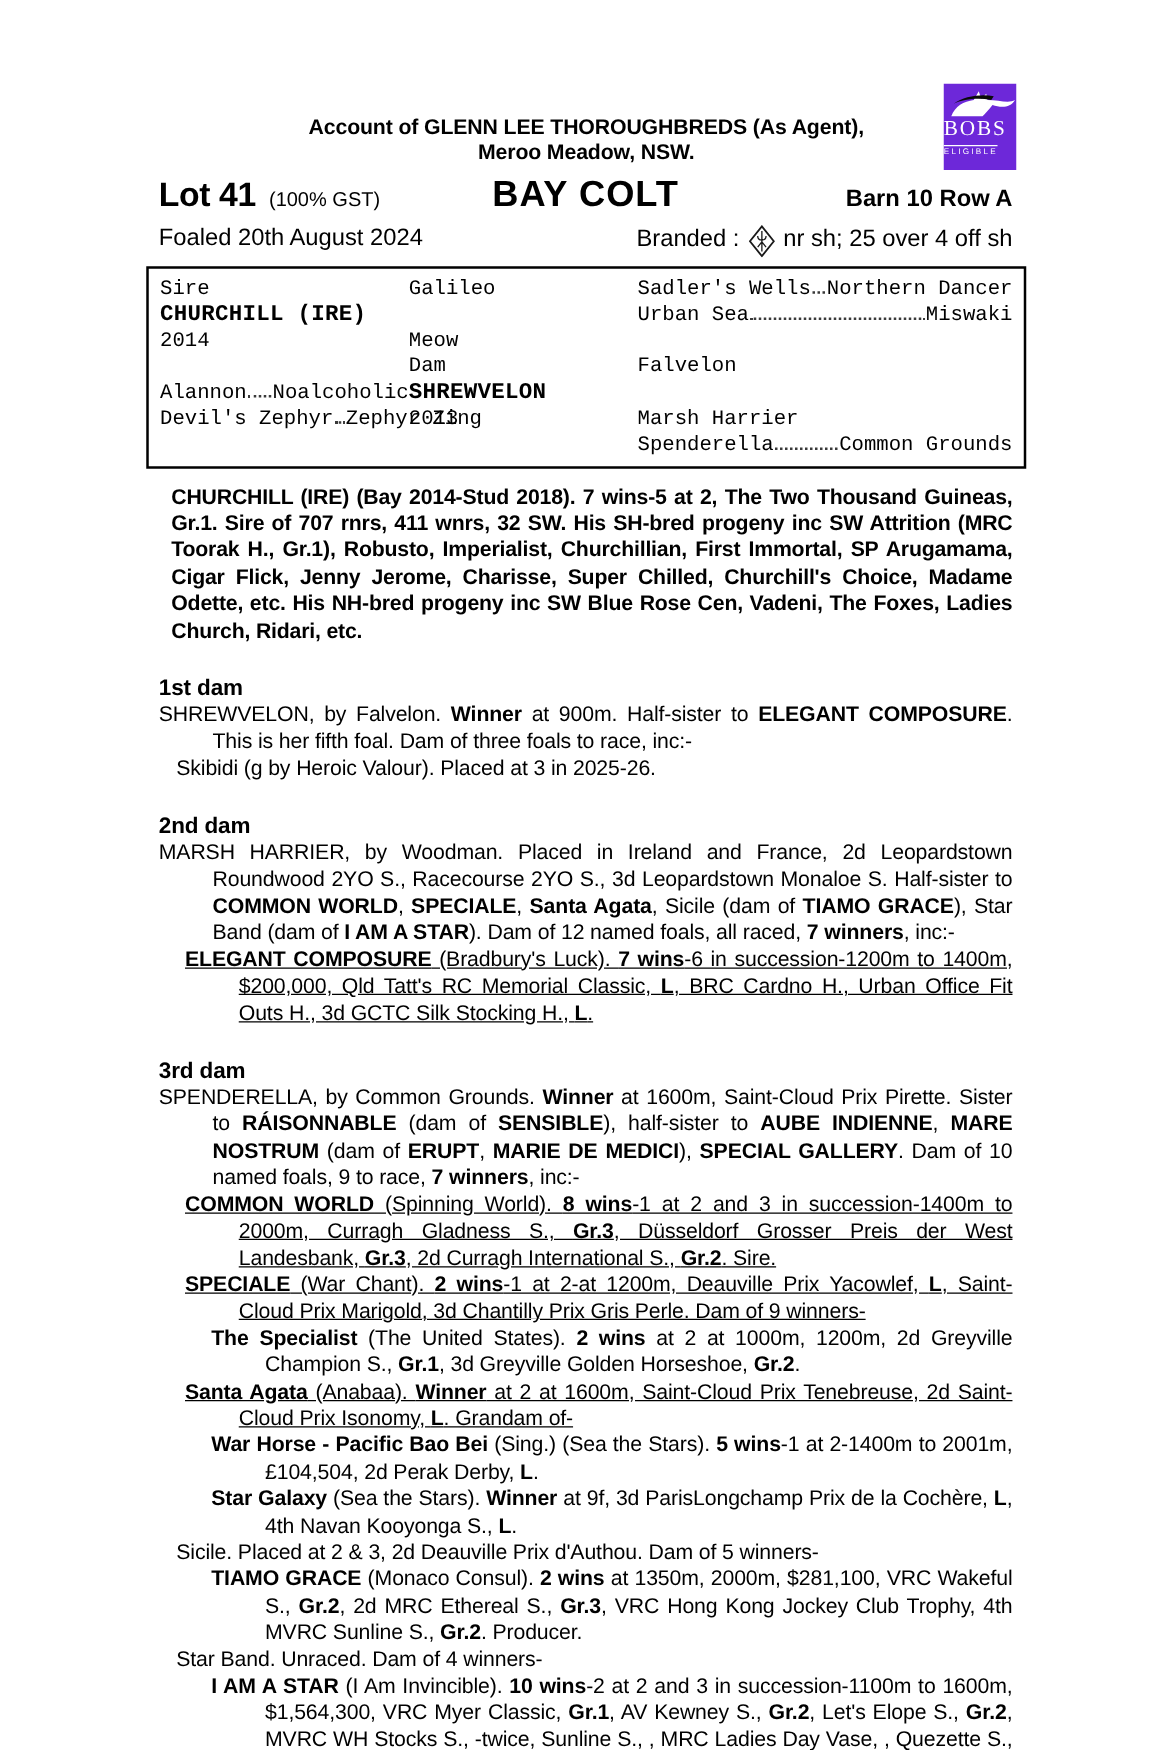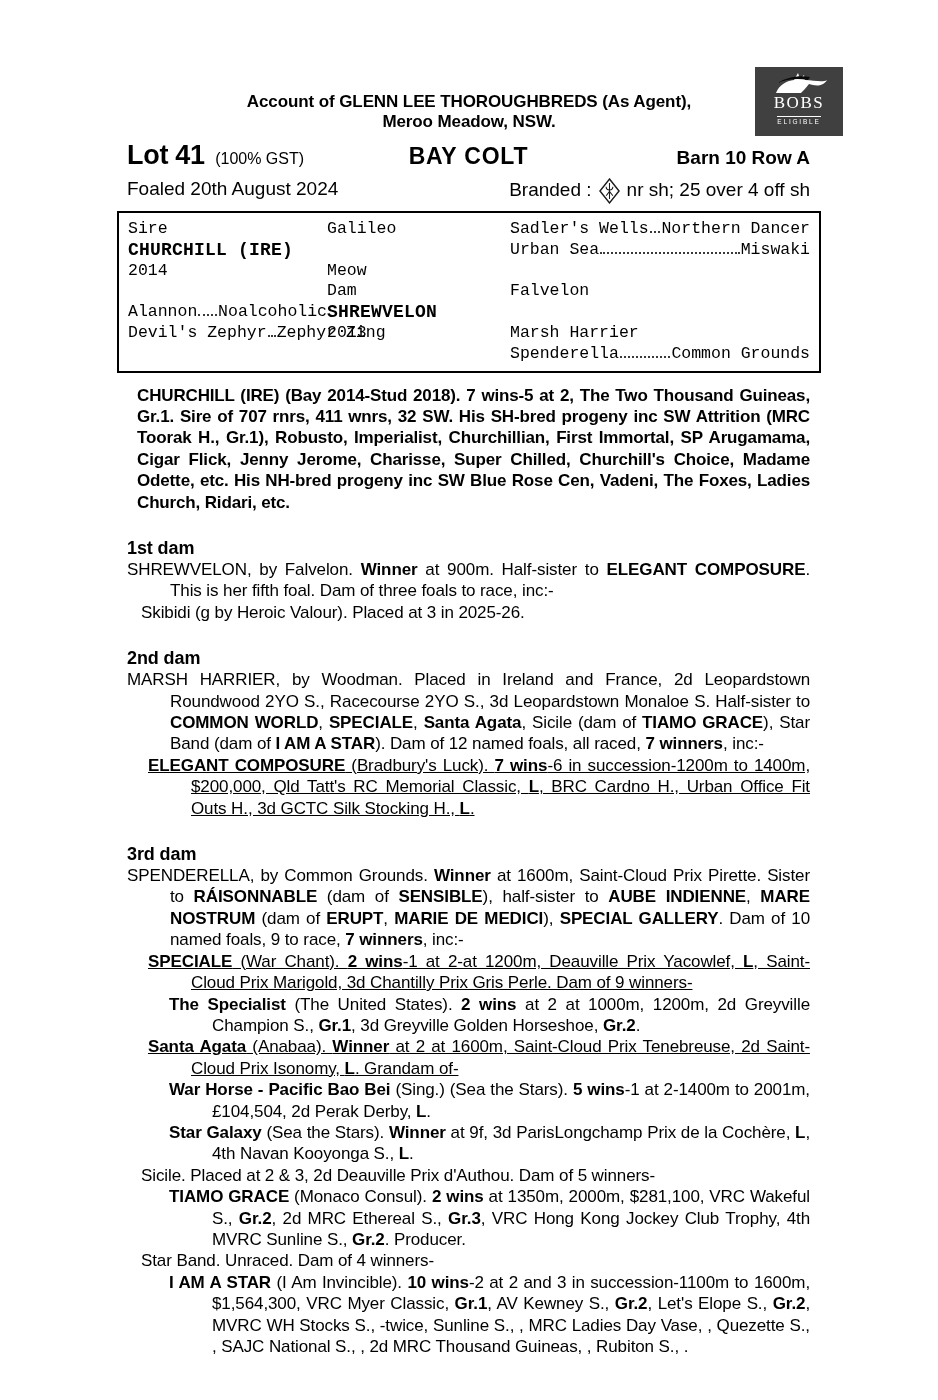--- a/index.html
+++ b/index.html
@@ -5,21 +5,21 @@
   html,body{margin:0;padding:0;background:#fff;}
   .page{width:938px;height:1400px;position:relative;background:#fff;color:#000;
         font-family:"Liberation Sans",sans-serif;overflow:hidden;}
 
   .account{text-align:center;font-weight:bold;font-size:17px;line-height:20px;padding-top:92px;letter-spacing:-0.1px;}
 
   .lot-row{display:flex;align-items:baseline;margin:8px 128px 0 127px;justify-content:space-between;}
   .lot-left{flex:1;white-space:nowrap;}
   .lot-number{font-size:27px;font-weight:bold;letter-spacing:-0.3px;}
   .gst{font-size:16px;margin-left:6px;}
-  .lot-center{flex:0 0 auto;font-size:23px;font-weight:bold;letter-spacing:0.8px;}
+  .lot-center{flex:0 0 auto;font-size:29px;font-weight:bold;letter-spacing:0.8px;}
   .lot-right{flex:1;text-align:right;font-size:19px;font-weight:bold;white-space:nowrap;}
 
   .foal-row{display:flex;justify-content:space-between;margin:6px 128px 0 127px;font-size:19px;line-height:24px;}
   .branded{display:flex;align-items:center;gap:7px;white-space:nowrap;}
   .brand-svg{display:inline-block;position:relative;top:1px;}
 
   .ped-table{margin:8px 117px 0 117px;border:2px solid #000;padding:6px 9px;
              display:grid;grid-template-columns:199px 183px 1fr;
              font-size:16.5px;line-height:20.8px;font-family:Liberation Mono, monospace;}
   .ped-table .cell{white-space:nowrap;overflow:hidden;}
@@ -33,22 +33,22 @@
 
   .ped-text{margin:0 128px 0 127px;font-size:17px;line-height:21.4px;letter-spacing:-0.1px;}
   .sec-head{font-weight:bold;font-size:18px;line-height:21px;margin-top:25px;}
   .ped-text p{margin:0;text-align:justify;}
   .p-dam {padding-left:43px;text-indent:-43px;}
   .p-foal{padding-left:14px;text-indent:0;}
   .p-e1  {padding-left:64px;text-indent:-43px;text-decoration:underline;}
   .p-e2  {padding-left:85px;text-indent:-43px;}
   b{font-weight:bold;}
 
-  .bobs{position:absolute;left:755px;top:67px;width:88px;height:69px;background:#404040;
-        color:#fff;text-align:center;box-sizing:border-box;padding-top:4px;}
+  .bobs{position:absolute;left:755px;top:67px;width:58px;height:69px;background:#6d28d9;
+        color:#fff;box-sizing:border-box;padding-top:4px;}
   .bobs .horse{height:24px;display:block;margin:0 auto;}
   .bobs .t{font-family:"Liberation Serif",serif;font-size:17px;line-height:15px;letter-spacing:1.5px;}
   .bobs .s{display:inline-block;font-size:6.5px;letter-spacing:1.8px;line-height:8px;
            border-top:1px solid #fff;margin-top:1px;padding-top:1px;}
 </style>
 </head>
 <body>
 
 <div class="page">
 
@@ -135,20 +135,21 @@
 
   <div class="ped-text" id="ped-sections">
       <div class="sec-head">1st dam</div>
       <p class="p-dam">SHREWVELON, by Falvelon. <b>Winner</b> at 900m. Half-sister to <b>ELEGANT COMPOSURE</b>. This is her fifth foal. Dam of three foals to race, inc:-</p>
       <p class="p-foal">Skibidi (g by Heroic Valour). Placed at 3 in 2025-26.</p>
       <div class="sec-head">2nd dam</div>
       <p class="p-dam">MARSH HARRIER, by Woodman. Placed in Ireland and France, 2d Leopardstown Roundwood 2YO S., Racecourse 2YO S., 3d Leopardstown Monaloe S. Half-sister to <b>COMMON WORLD</b>, <b>SPECIALE</b>, <b>Santa Agata</b>, Sicile (dam of <b>TIAMO GRACE</b>), Star Band (dam of <b>I AM A STAR</b>). Dam of 12 named foals, all raced, <b>7 winners</b>, inc:-</p>
       <p class="p-e1"><b>ELEGANT COMPOSURE</b> (Bradbury's Luck). <b>7 wins</b>-6 in succession-1200m to 1400m, $200,000, Qld Tatt's RC Memorial Classic, <b>L</b>, BRC Cardno H., Urban Office Fit Outs H., 3d GCTC Silk Stocking H., <b>L</b>.</p>
       <div class="sec-head">3rd dam</div>
       <p class="p-dam">SPENDERELLA, by Common Grounds. <b>Winner</b> at 1600m, Saint-Cloud Prix Pirette. Sister to <b>RÁISONNABLE</b> (dam of <b>SENSIBLE</b>), half-sister to <b>AUBE INDIENNE</b>, <b>MARE NOSTRUM</b> (dam of <b>ERUPT</b>, <b>MARIE DE MEDICI</b>), <b>SPECIAL GALLERY</b>. Dam of 10 named foals, 9 to race, <b>7 winners</b>, inc:-</p>
+      <p class="p-e1"><b>COMMON WORLD</b> (Spinning World). <b>8 wins</b>-1 at 2 and 3 in succession-1400m to 2000m, Curragh Gladness S., <b>Gr.3</b>, Düsseldorf Grosser Preis der West Landesbank, <b>Gr.3</b>, 2d Curragh International S., <b>Gr.2</b>. Sire.</p>
       <p class="p-e1"><b>SPECIALE</b> (War Chant). <b>2 wins</b>-1 at 2-at 1200m, Deauville Prix Yacowlef, <b>L</b>, Saint-Cloud Prix Marigold, 3d Chantilly Prix Gris Perle. Dam of 9 winners-</p>
       <p class="p-e2"><b>The Specialist</b> (The United States). <b>2 wins</b> at 2 at 1000m, 1200m, 2d Greyville Champion S., <b>Gr.1</b>, 3d Greyville Golden Horseshoe, <b>Gr.2</b>.</p>
       <p class="p-e1"><b>Santa Agata</b> (Anabaa). <b>Winner</b> at 2 at 1600m, Saint-Cloud Prix Tenebreuse, 2d Saint-Cloud Prix Isonomy, <b>L</b>. Grandam of-</p>
       <p class="p-e2"><b>War Horse - Pacific Bao Bei</b> (Sing.) (Sea the Stars). <b>5 wins</b>-1 at 2-1400m to 2001m, £104,504, 2d Perak Derby, <b>L</b>.</p>
       <p class="p-e2"><b>Star Galaxy</b> (Sea the Stars). <b>Winner</b> at 9f, 3d ParisLongchamp Prix de la Cochère, <b>L</b>, 4th Navan Kooyonga S., <b>L</b>.</p>
       <p class="p-foal">Sicile. Placed at 2 &amp; 3, 2d Deauville Prix d'Authou. Dam of 5 winners-</p>
       <p class="p-e2"><b>TIAMO GRACE</b> (Monaco Consul). <b>2 wins</b> at 1350m, 2000m, $281,100, VRC Wakeful S., <b>Gr.2</b>, 2d MRC Ethereal S., <b>Gr.3</b>, VRC Hong Kong Jockey Club Trophy, 4th MVRC Sunline S., <b>Gr.2</b>. Producer.</p>
       <p class="p-foal">Star Band. Unraced. Dam of 4 winners-</p>
       <p class="p-e2"><b>I AM A STAR</b> (I Am Invincible). <b>10 wins</b>-2 at 2 and 3 in succession-1100m to 1600m, $1,564,300, VRC Myer Classic, <b>Gr.1</b>, AV Kewney S., <b>Gr.2</b>, Let's Elope S., <b>Gr.2</b>, MVRC WH Stocks S., -twice, Sunline S., , MRC Ladies Day Vase, , Quezette S., , SAJC National S., , 2d MRC Thousand Guineas, , Rubiton S., .</p>
     </div>

